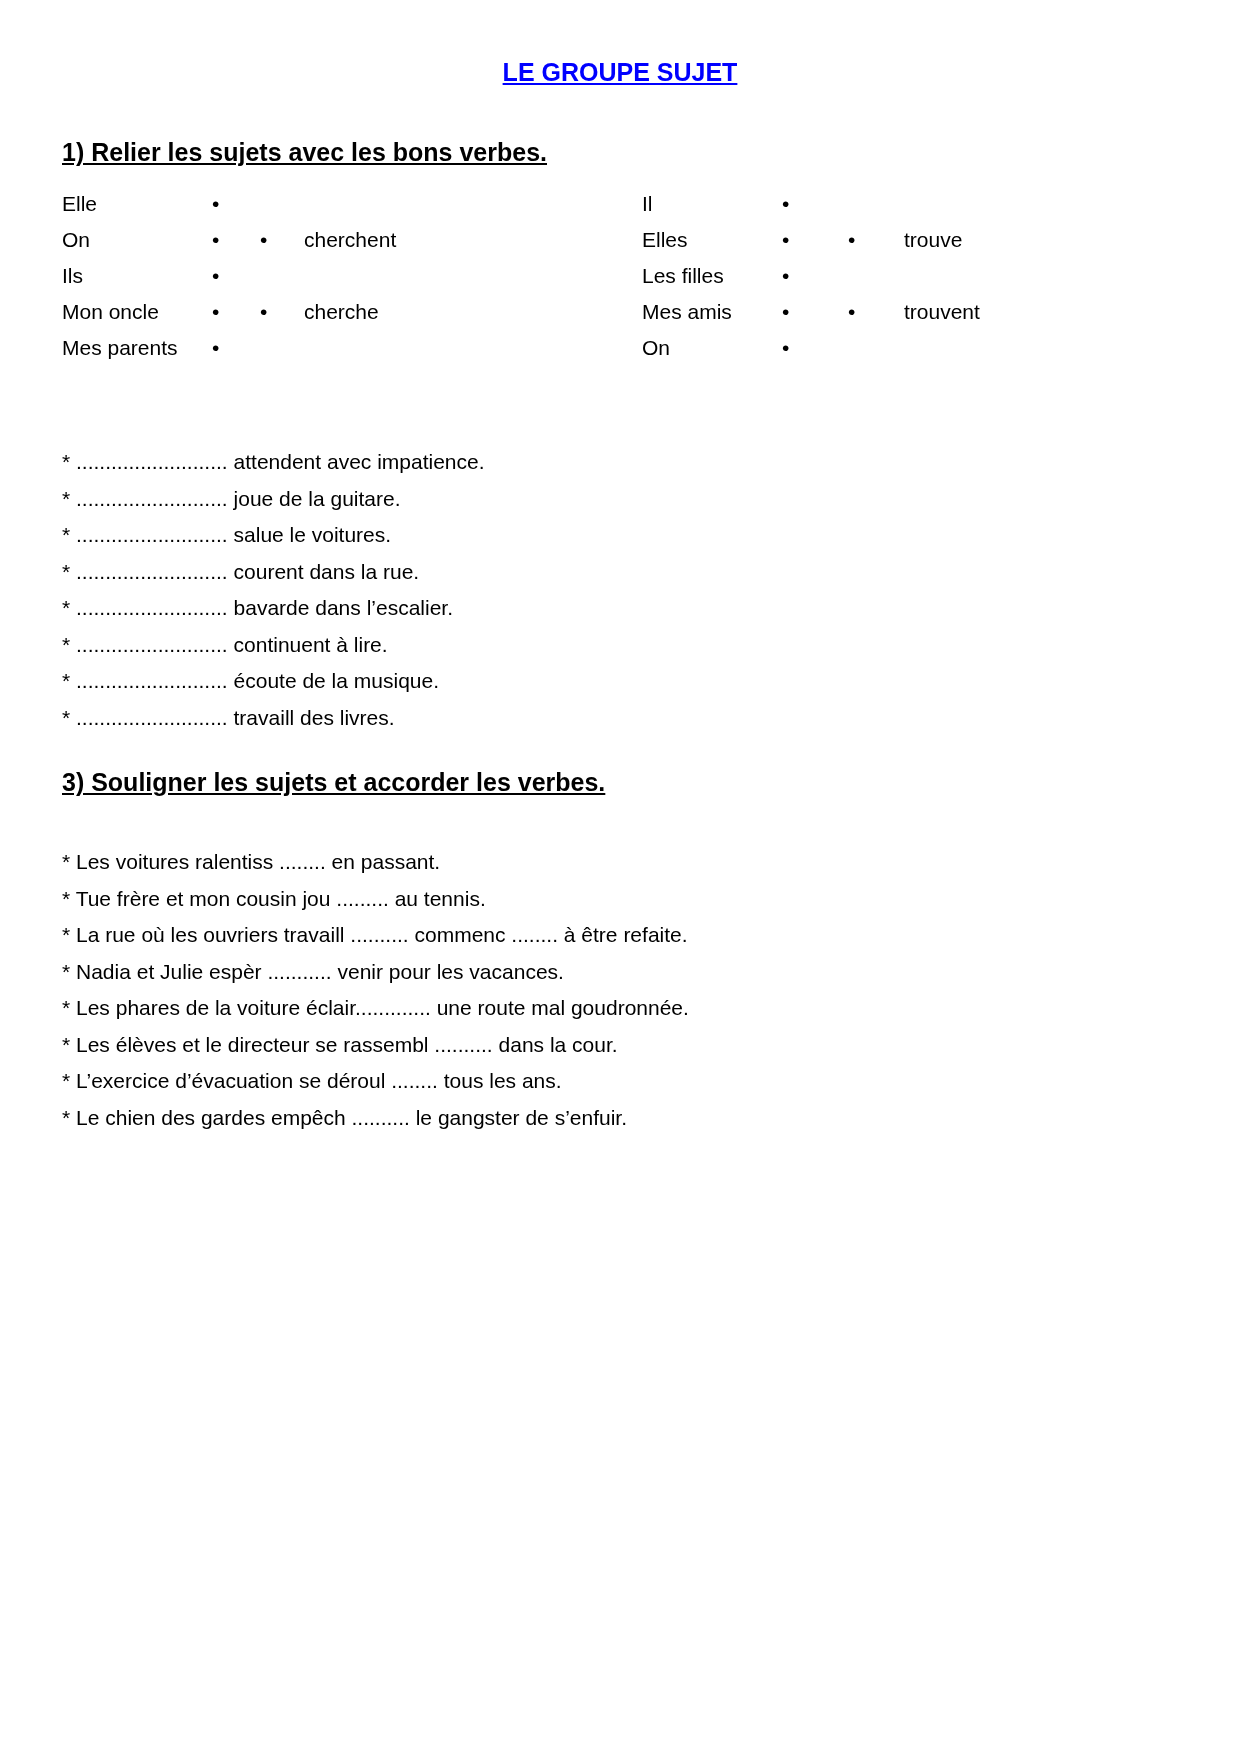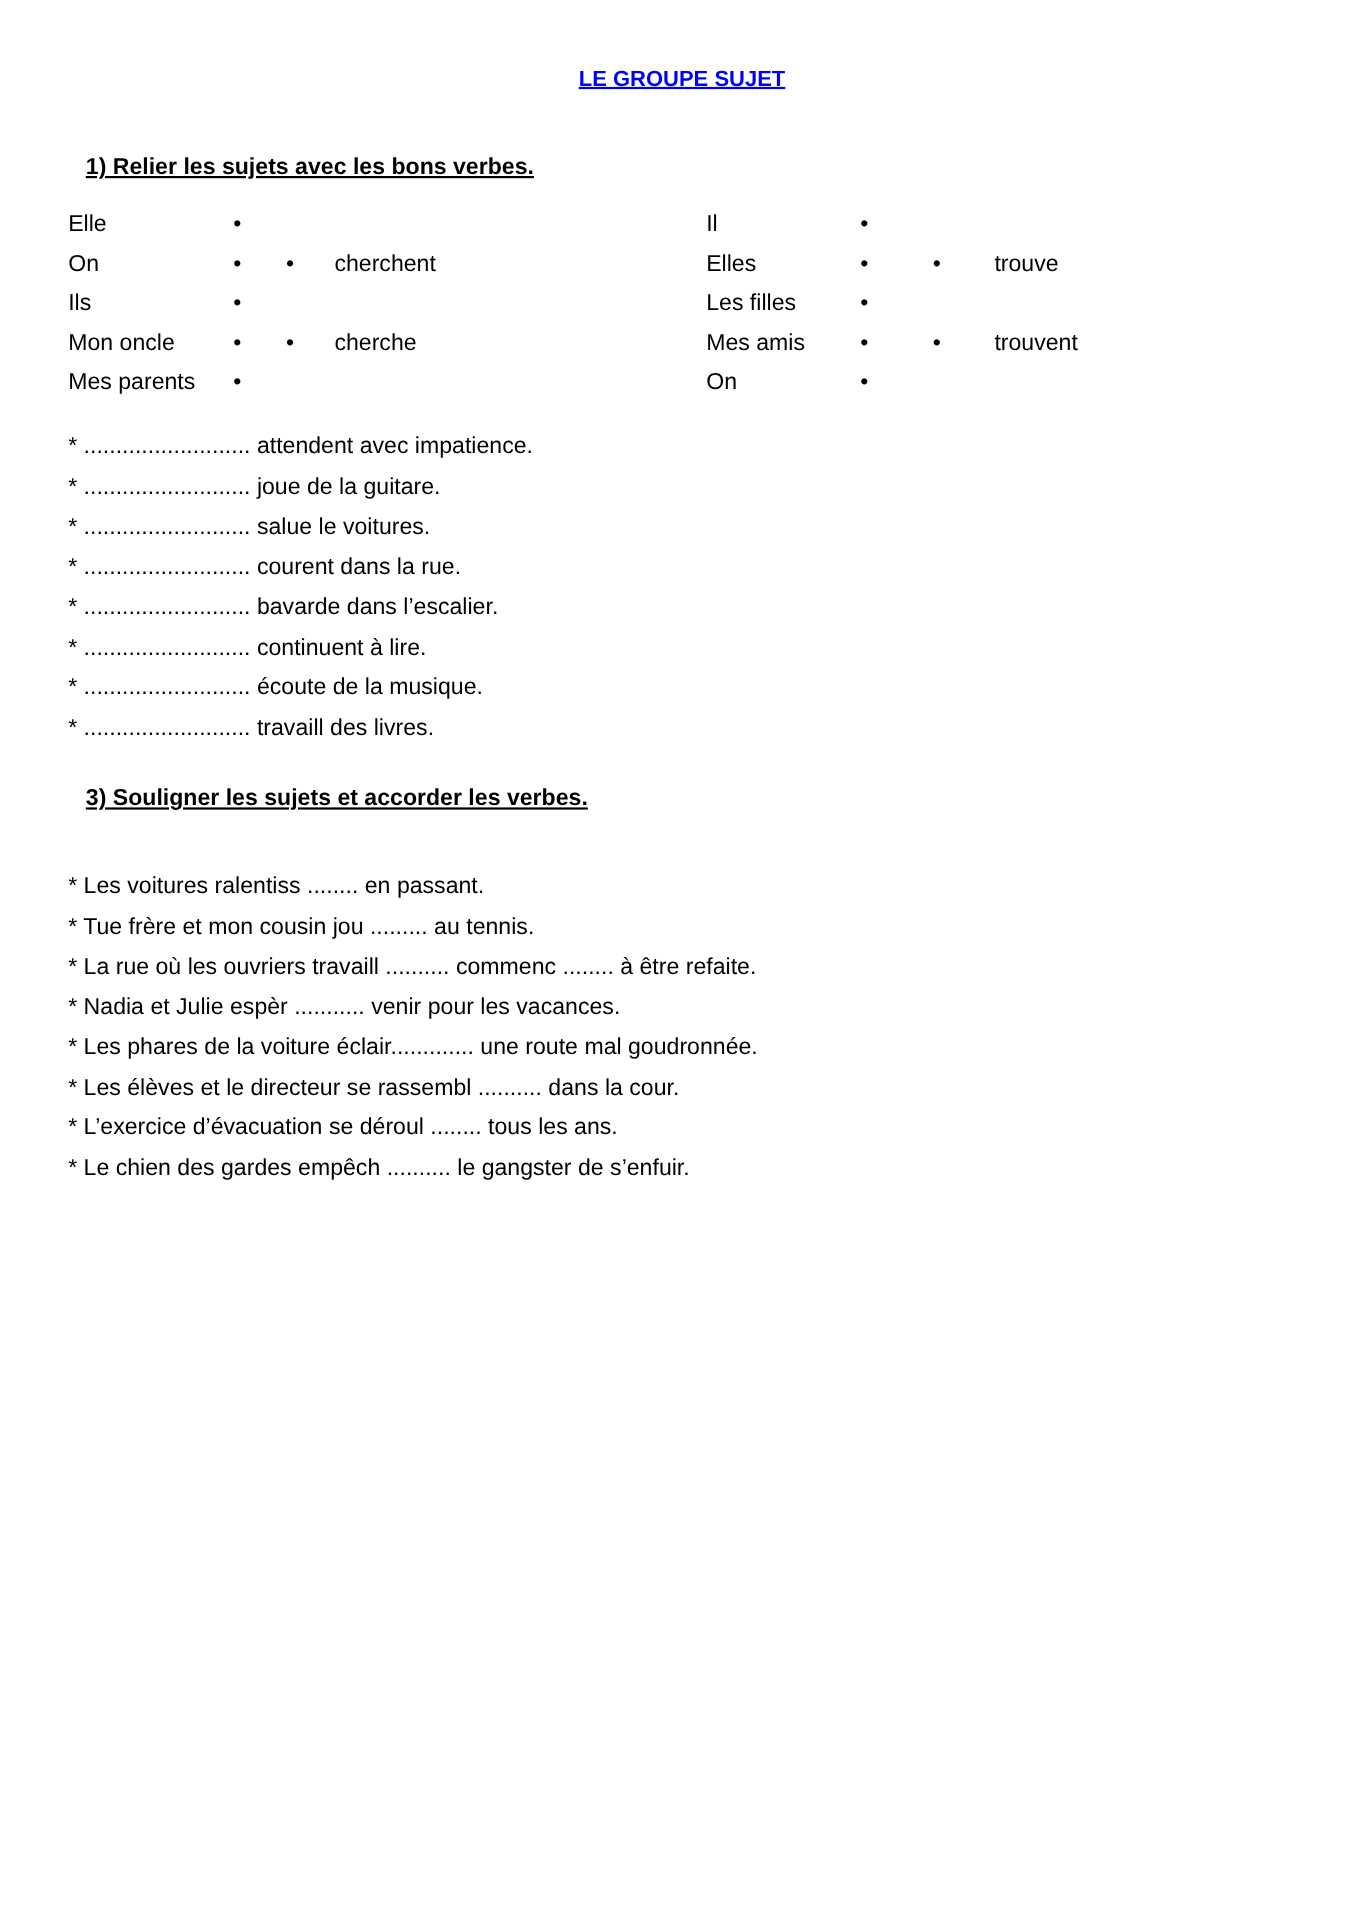--- a/index.html
+++ b/index.html
@@ -11,29 +11,29 @@
     padding: 58px 62px 0 62px;
     background: #ffffff;
     color: #000000;
     font-family: "Liberation Sans", sans-serif;
     font-size: 21px;
     overflow: hidden;
   }
   .doc-title {
     margin: 0;
     text-align: center;
-    font-size: 20px;
+    font-size: 25px;
     font-weight: bold;
     line-height: 28px;
     color: #0000FF;
     text-decoration: underline;
   }
   .ex-heading {
-    margin: 16px;
-    font-size: 21px;
+    margin: 0;
+    font-size: 25px;
     font-weight: bold;
     line-height: 28px;
     text-decoration: underline;
   }
   #ex1-heading { margin-top: 52px; }
   #ex2-heading { margin-top: 44px; }
   #ex3-heading { margin-top: 32px; }
   .red { color: #FF0000; }
 
   .match-wrap { margin-top: 20px; display: flex; }
@@ -41,21 +41,21 @@
   .match-col-right { flex: 1; padding-left: 22px; }
   .match-row {
     display: grid;
     height: 36px;
     align-items: center;
   }
   .match-col-left  .match-row { grid-template-columns: 150px 48px 44px 1fr; }
   .match-col-right .match-row { grid-template-columns: 140px 66px 56px 1fr; }
   .match-row span { white-space: nowrap; }
 
-  .sentence-list { margin-top: 22px; }
+  .sentence-list { margin-top: 78px; }
   #ex3-list { margin-top: 48px; }
   .sentence { line-height: 36.5px; white-space: pre; }
 </style>
 </head>
 <body>
 
 <div class="page">
 
   <h1 class="doc-title">LE GROUPE SUJET</h1>
 

